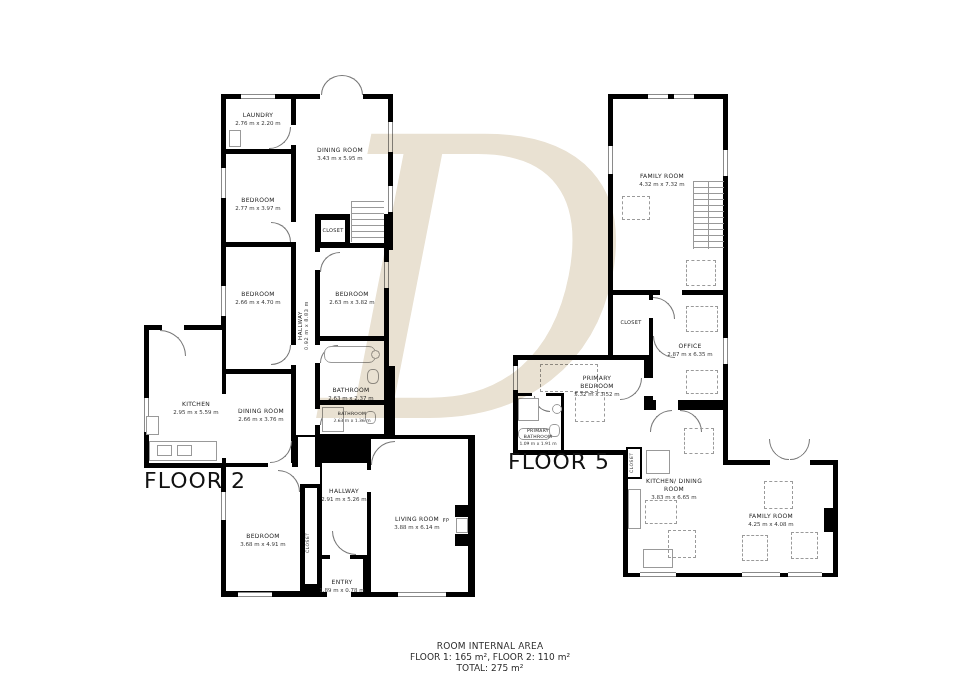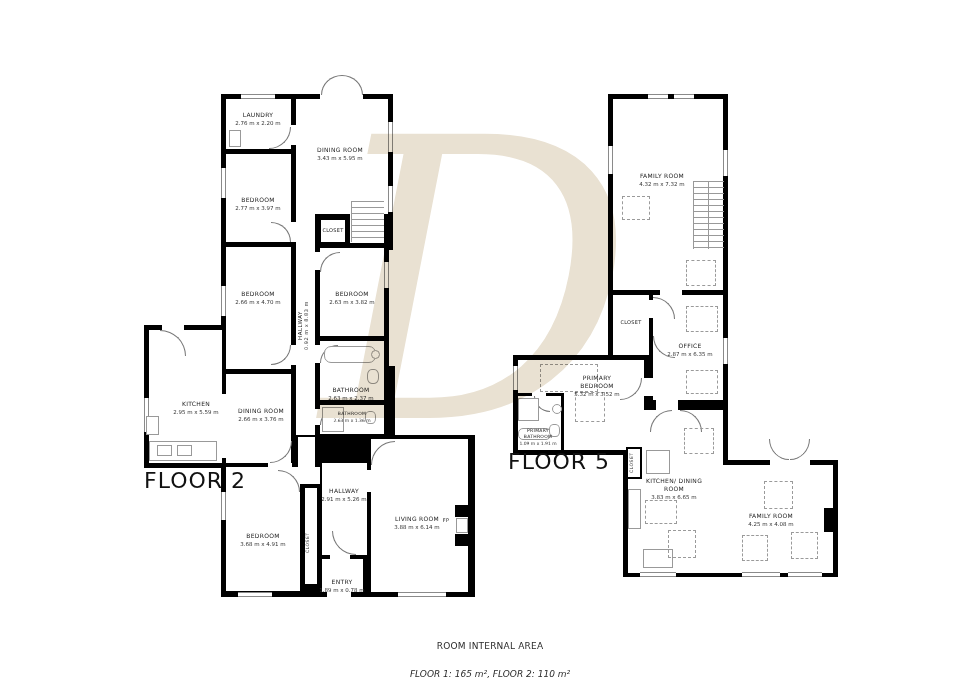--- a/index.html
+++ b/index.html
@@ -31,21 +31,21 @@
   .vlab{position:absolute;writing-mode:vertical-rl;transform:rotate(180deg);
         font-size:5.5px;letter-spacing:.5px;color:#1c1c1c;z-index:3;text-align:center;}
   .vlab span{display:block;}
   .vlab .dm{font-size:5px;color:#333;}
   .floor-label{position:absolute;font-size:22px;color:#111;letter-spacing:1px;z-index:4;}
   .watermark{position:absolute;left:322px;top:108px;font-family:"DejaVu Serif","Liberation Serif",serif;
              font-style:italic;font-size:390px;line-height:.9;color:#e9e1d2;z-index:6;
              mix-blend-mode:multiply;pointer-events:none;}
   .footer{position:absolute;left:0;top:641px;width:980px;text-align:center;z-index:4;color:#2b2b2b;}
   .footer .l1{font-size:9px;letter-spacing:.2px;}
-  .footer .l2{font-size:9px;margin-top:18px;font-style:italic;}
+  .footer .l2{font-size:9px;margin-top:1px;}
   .footer .l3{font-size:9px;margin-top:1px;}
   .footer .l4{font-size:8.5px;color:#b9b9b9;margin-top:2px;letter-spacing:.3px;}
 </style>
 </head>
 <body>
 
 <div id="canvas">
 
   <div>
 
@@ -300,15 +300,16 @@
         <span class="dm">4.25 m x 4.08 m</span>
       </div>
     <div class="floor-label" style="left:508px;top:449px;">FLOOR 5</div>
   </div>
 
   <div class="watermark">D</div>
 
   <div class="footer">
     <div class="l1">ROOM INTERNAL AREA</div>
     <div class="l2">FLOOR 1: 165 m², FLOOR 2: 110 m²</div>
+    <div class="l3">TOTAL: 275 m²</div>
   </div>
 
 </div>
 
 </body></html>

